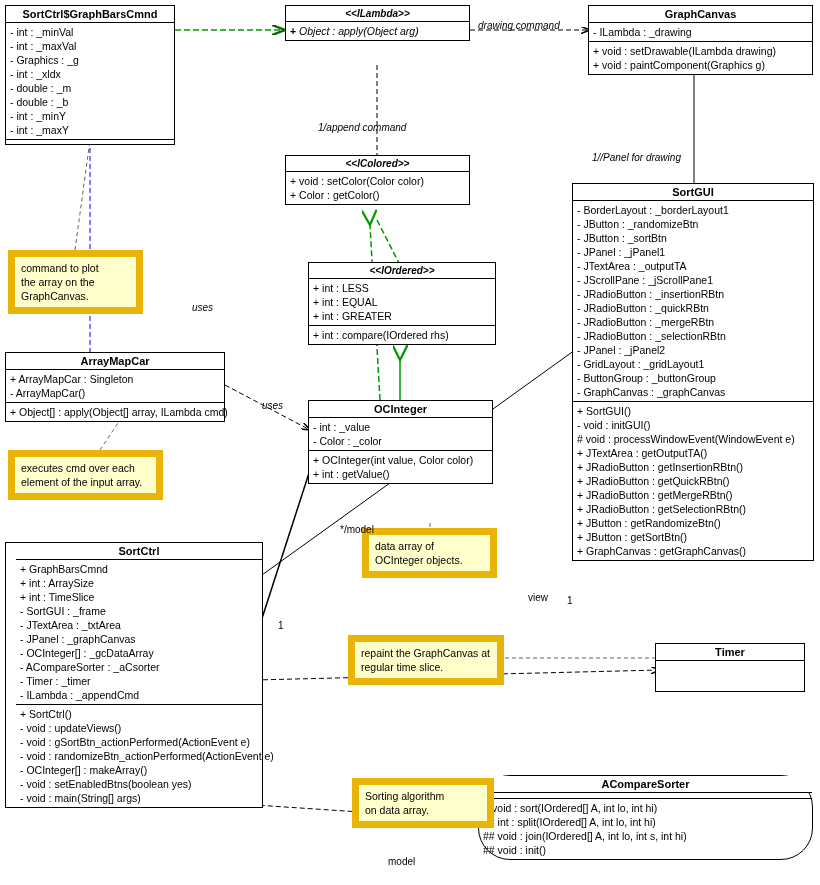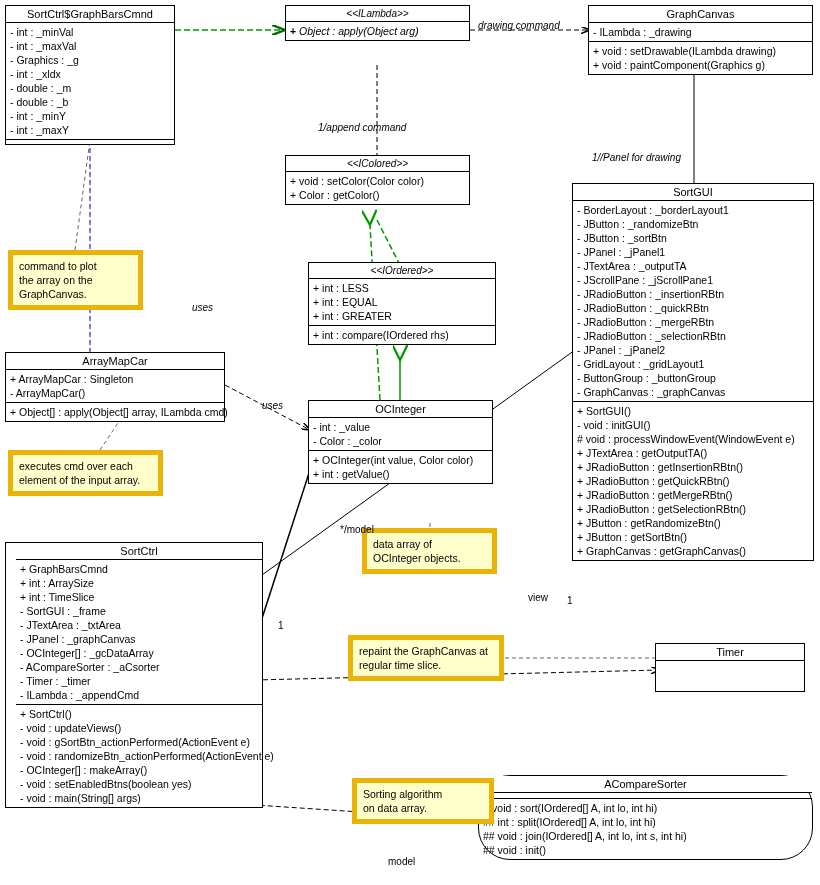--- a/index.html
+++ b/index.html
@@ -20,21 +20,21 @@
     }
     .uml-box {
       position: absolute;
       border: 1px solid #000;
       background: #fff;
     }
     .uml-box .header {
       background: #fff;
       border-bottom: 1px solid #000;
       padding: 2px 4px;
-      font-weight: normal;
+      font-weight: bold;
       text-align: center;
       font-size: 11px;
     }
     .uml-box .section {
       border-bottom: 1px solid #000;
       padding: 2px 4px;
     }
     .uml-box .section:last-child {
       border-bottom: none;
     }
@@ -43,21 +43,21 @@
       white-space: nowrap;
       font-size: 10.5px;
     }
     .stereotype {
       font-style: italic;
       font-size: 10px;
     }
     .note-box {
       position: absolute;
       background: #ffffcc;
-      border: 5px solid #eab308;
+      border: 7px solid #eab308;
       padding: 4px 6px;
       font-size: 10.5px;
       line-height: 14px;
     }
     
     .connector-svg {
       position: absolute;
       top: 0;
       left: 0;
       width: 820px;

